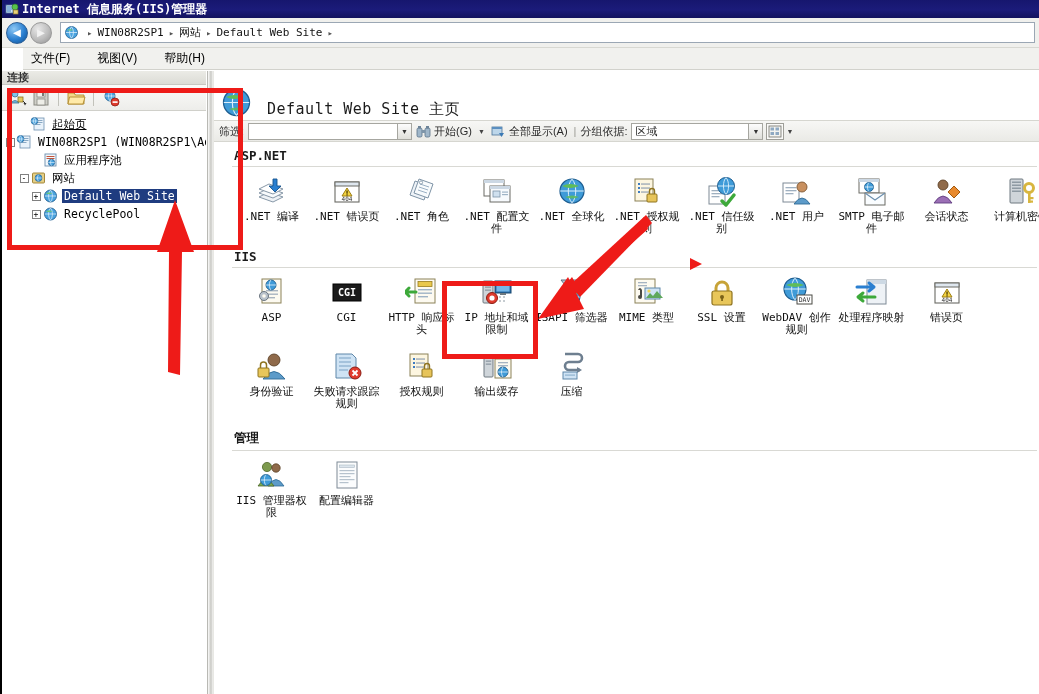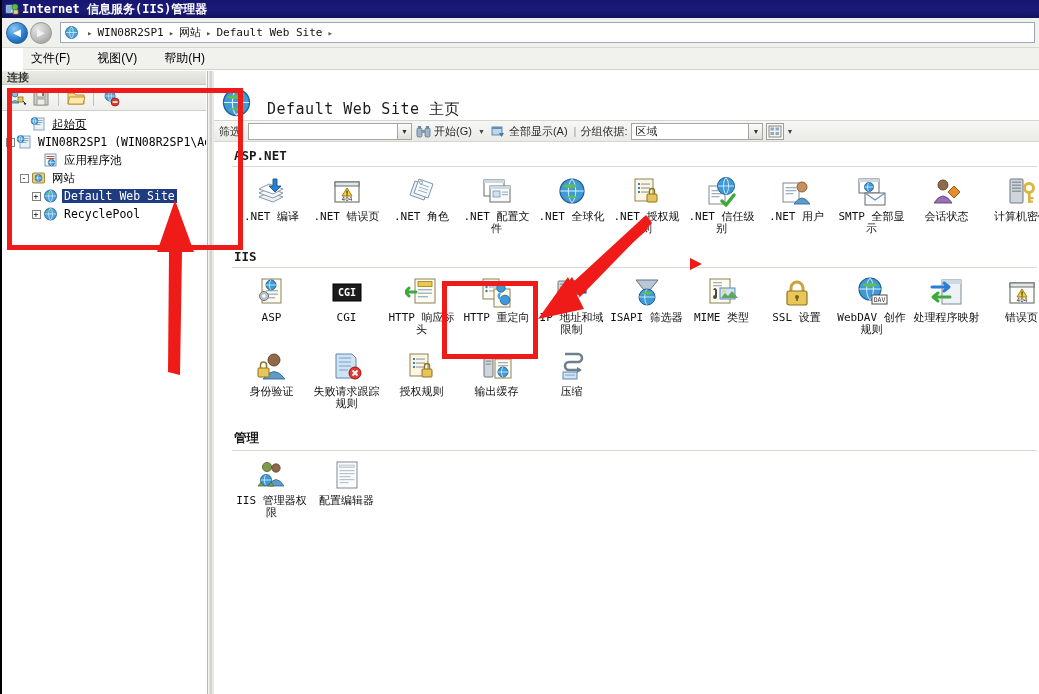--- a/index.html
+++ b/index.html
@@ -691,21 +691,21 @@
             <span class="glyph">
               <svg width="34" height="34" viewBox="0 0 34 34">
                 <rect x="4" y="4" width="20" height="14" fill="#ffffff" stroke="#6b6b64" stroke-width="1"></rect>
                 <rect x="4" y="4" width="20" height="3" fill="#ccd8e4"></rect>
                 <circle cx="14" cy="12" r="4.5" fill="#3f9bd8" stroke="#1d5d90" stroke-width="0.9"></circle>
                 <path d="M9.5 12 H18.5 M14 7.5 C12 9.5 12 14.5 14 16.5" fill="none" stroke="#e4f2fc" stroke-width="0.8"></path>
                 <rect x="10" y="18" width="20" height="12" fill="#fafdff" stroke="#6b6b64" stroke-width="1"></rect>
                 <path d="M10 18 l10 7 l10 -7" fill="none" stroke="#6b8fae" stroke-width="1.1"></path>
               </svg>
             </span>
-            <span class="flabel">SMTP 全部显示</span>
+            <span class="flabel">SMTP 电子邮件</span>
           </div>
 
           <div class="feat">
             <span class="glyph">
               <svg width="34" height="34" viewBox="0 0 34 34">
                 <circle cx="13" cy="10" r="5" fill="#8f6a4a" stroke="#5d4227" stroke-width="0.9"></circle>
                 <path d="M4 28 Q13 14 22 28 Z" fill="#9b6fb5" stroke="#613d80" stroke-width="0.9"></path>
                 <path d="M24 11 l6 6 l-6 6 l-6 -6 Z" fill="#e88a2e" stroke="#a25a10" stroke-width="1"></path>
               </svg>
             </span>
@@ -767,38 +767,20 @@
                 <rect x="13" y="5.5" width="14" height="5" fill="#e9c84c" stroke="#9a7d1c" stroke-width="0.8"></rect>
                 <rect x="13" y="13" width="14" height="1.4" fill="#9fb3c6"></rect>
                 <rect x="13" y="16.5" width="14" height="1.4" fill="#9fb3c6"></rect>
                 <rect x="13" y="20" width="10" height="1.4" fill="#9fb3c6"></rect>
                 <path d="M11 16 l-8 0 M4 12 l-4 4 l4 4" fill="none" stroke="#3da93a" stroke-width="3" stroke-linecap="round" stroke-linejoin="round"></path>
               </svg>
             </span>
             <span class="flabel">HTTP 响应标头</span>
           </div>
 
-          <div class="feat">
-            <span class="glyph">
-              <svg width="34" height="34" viewBox="0 0 34 34">
-                <rect x="3" y="3" width="16" height="20" fill="#fdfaf0" stroke="#8b8258" stroke-width="1"></rect>
-                <circle cx="6.5" cy="7" r="1.2" fill="#3f7cc0"></circle>
-                <rect x="9" y="6.3" width="8" height="1.3" fill="#a6b4c2"></rect>
-                <circle cx="6.5" cy="11" r="1.2" fill="#3f7cc0"></circle>
-                <rect x="9" y="10.3" width="8" height="1.3" fill="#a6b4c2"></rect>
-                <circle cx="6.5" cy="15" r="1.2" fill="#3f7cc0"></circle>
-                <rect x="9" y="14.3" width="8" height="1.3" fill="#a6b4c2"></rect>
-                <rect x="14" y="13" width="16" height="18" fill="#fdfaf0" stroke="#8b8258" stroke-width="1"></rect>
-                <circle cx="21" cy="12" r="4.2" fill="#3f9bd8" stroke="#1d5d90" stroke-width="0.8"></circle>
-                <circle cx="25" cy="24" r="4.8" fill="#3f9bd8" stroke="#1d5d90" stroke-width="0.8"></circle>
-                <path d="M20 17 q-3 4 1 6" fill="none" stroke="#4aa3df" stroke-width="2.4"></path>
-              </svg>
-            </span>
-            <span class="flabel">HTTP 重定向</span>
-          </div>
 
           <div class="feat">
             <span class="glyph">
               <svg width="34" height="34" viewBox="0 0 34 34">
                 <rect x="3" y="5" width="10" height="22" rx="1" fill="#cfd5da" stroke="#6e7980" stroke-width="1"></rect>
                 <rect x="5" y="7.5" width="6" height="1.3" fill="#8e9aa3"></rect>
                 <rect x="5" y="10.5" width="6" height="1.3" fill="#8e9aa3"></rect>
                 <rect x="5" y="13.5" width="6" height="1.3" fill="#8e9aa3"></rect>
                 <rect x="15" y="5" width="16" height="12" fill="#2b6da8" stroke="#16466f" stroke-width="1"></rect>
                 <rect x="16.5" y="6.5" width="13" height="9" fill="#74b7e8"></rect>

